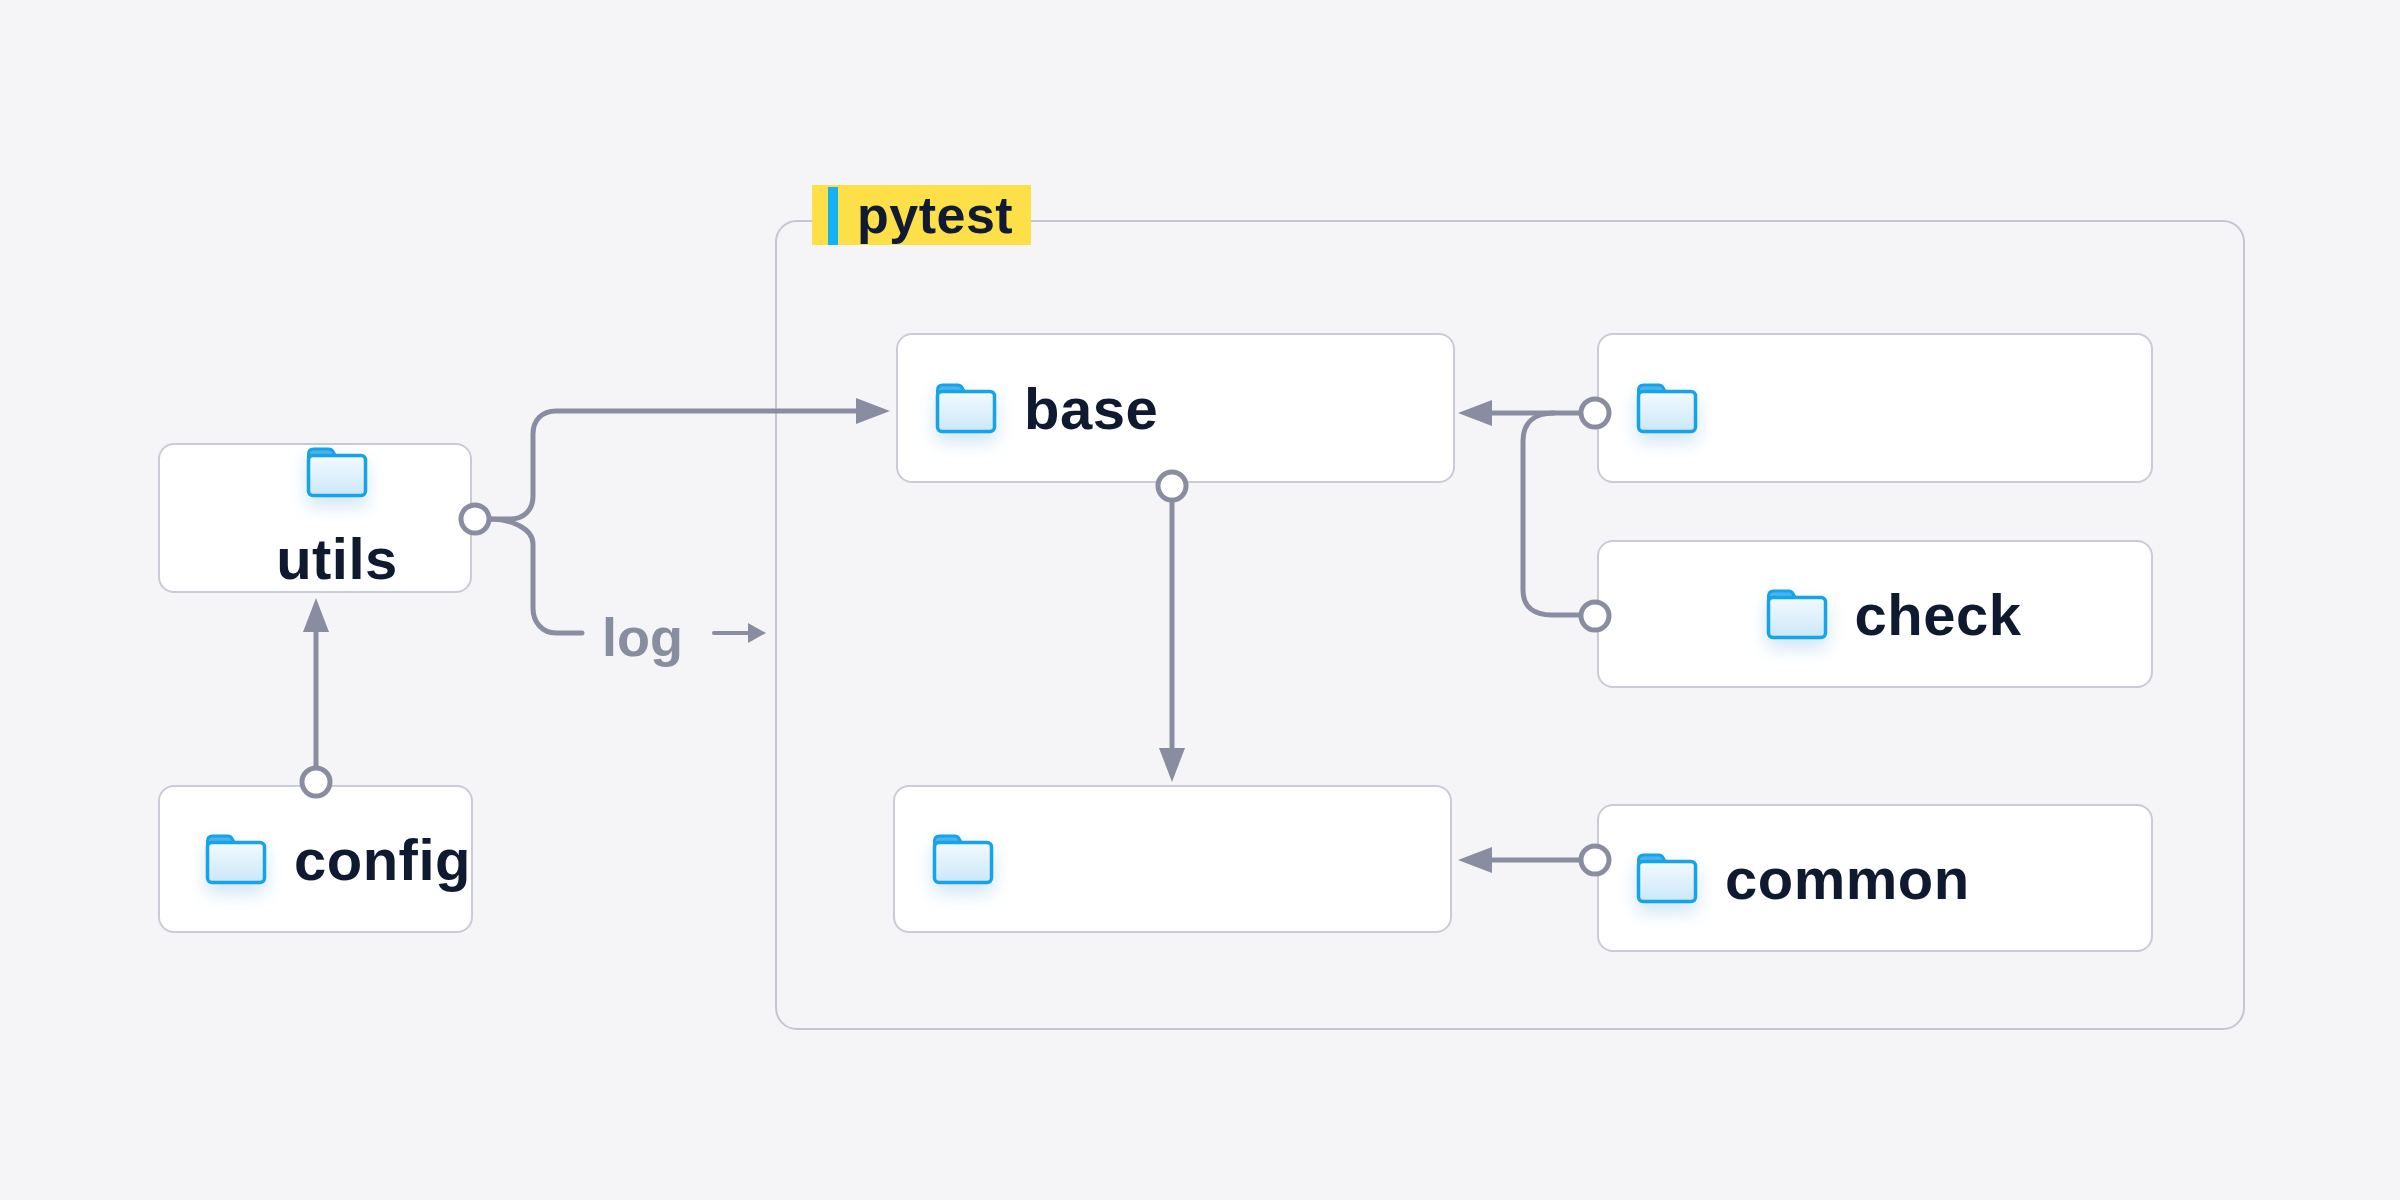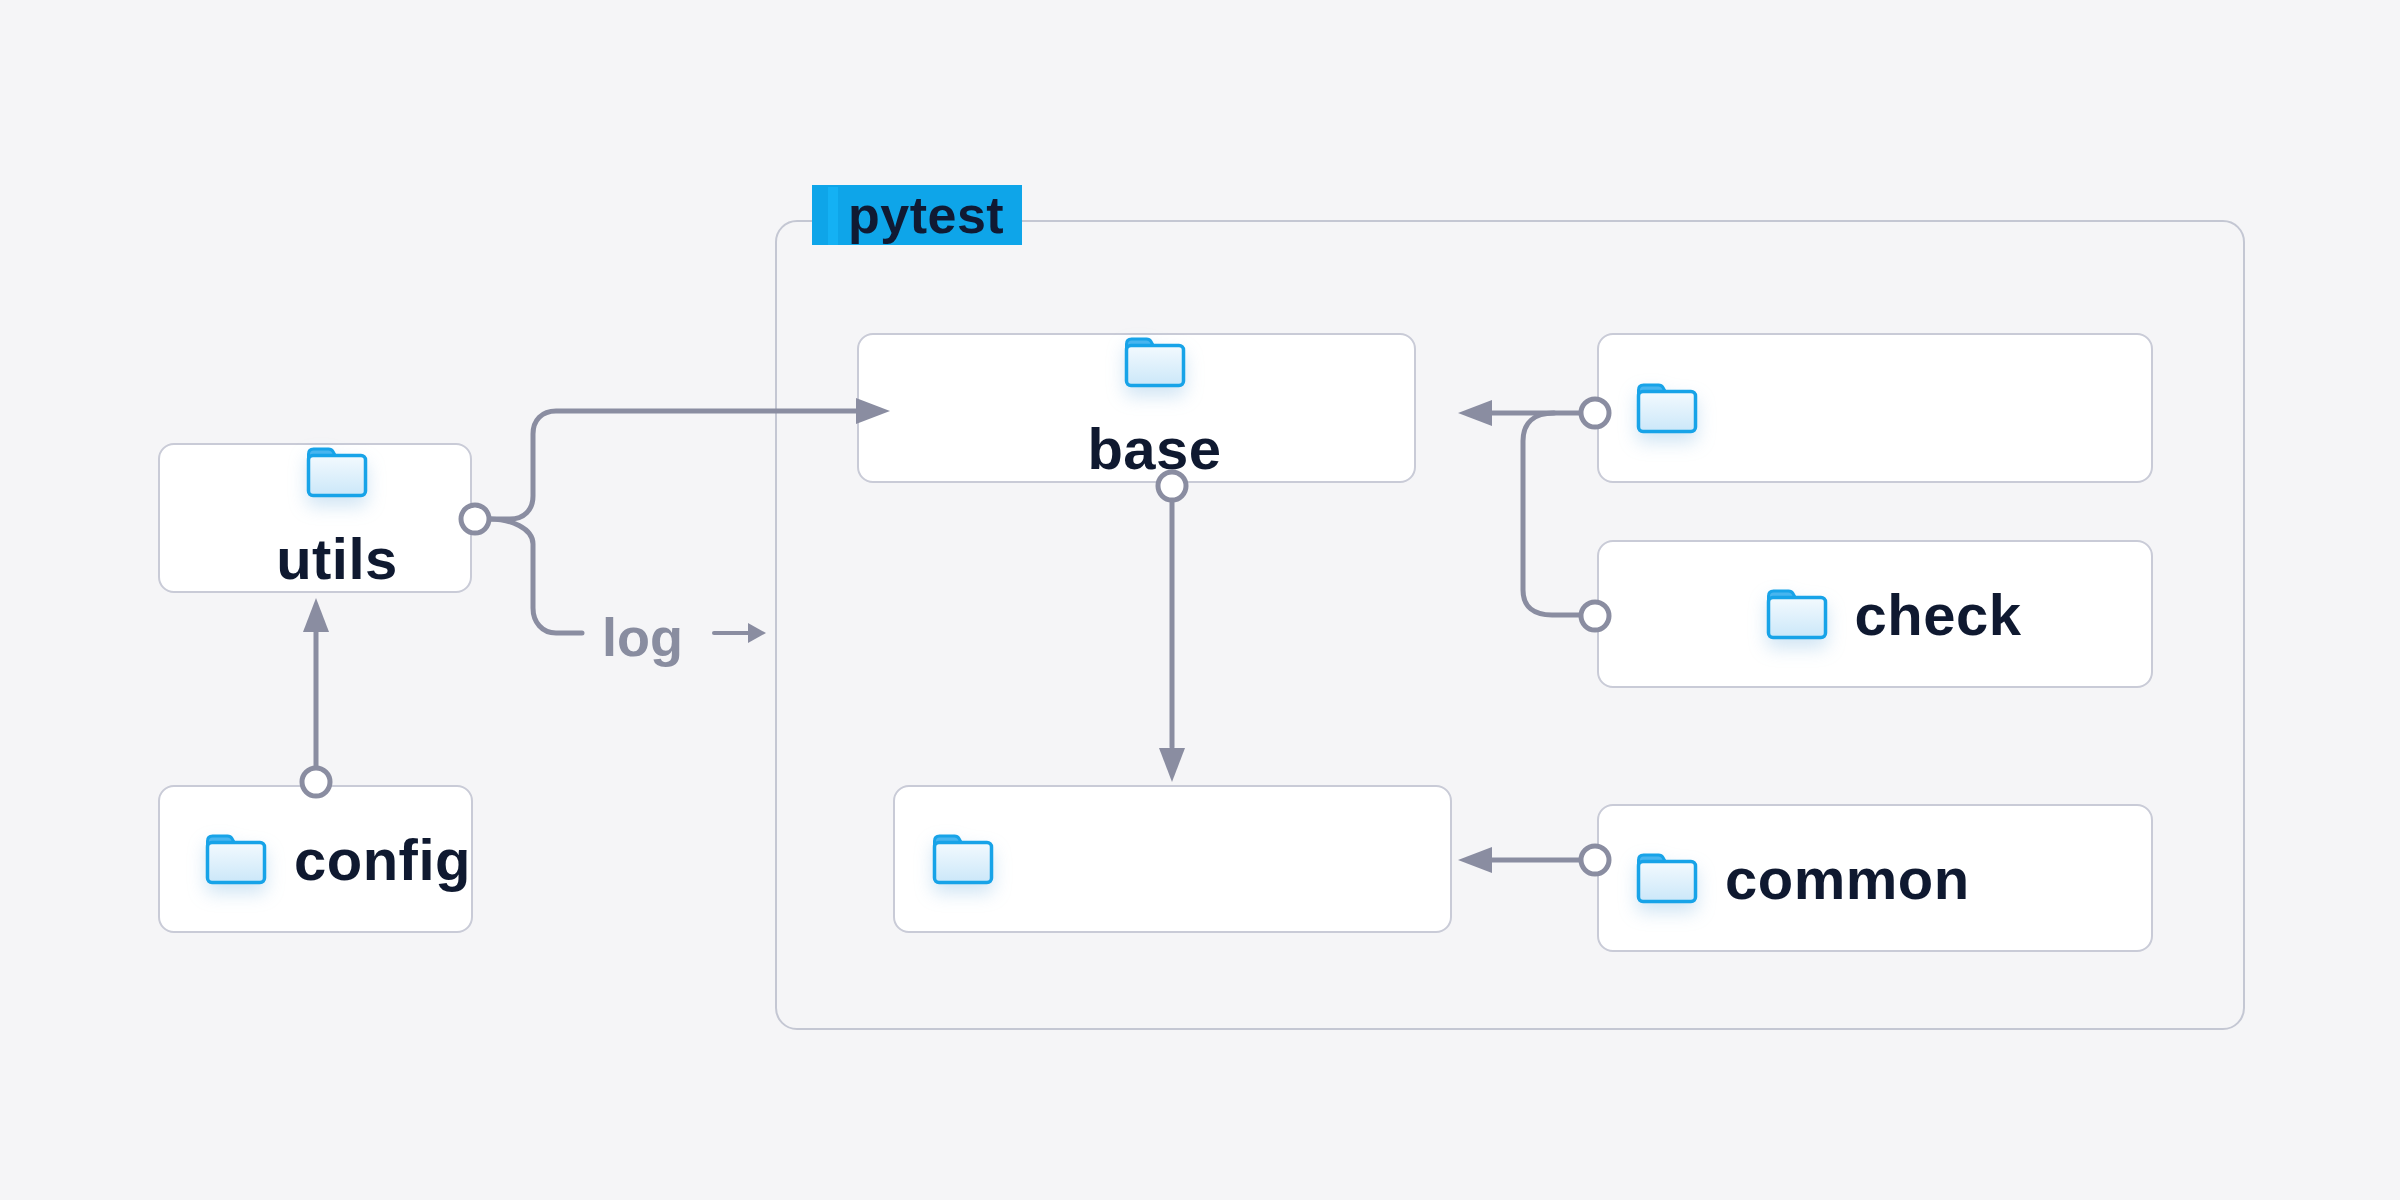--- a/index.html
+++ b/index.html
@@ -12,22 +12,22 @@
   .canvas{position:relative;width:2400px;height:1200px;}
 
   
   .group-box{
     position:absolute;left:775px;top:220px;width:1470px;height:810px;
     border:2px solid #c4c7d3;border-radius:22px;
     background:transparent;box-sizing:border-box;z-index:1;
   }
   .group-label{
     position:absolute;left:812px;top:185px;height:60px;z-index:3;
-    display:flex;align-items:flex-end;gap:10px;
-    background:#0ea5e9;padding:0 18px 0 16px;
+    display:flex;align-items:flex-end;gap:19px;
+    background:#fde047;padding:0 18px 0 16px;
   }
   .accent-bar{width:10px;height:58px;background:#14b1f4;display:inline-block;}
   .group-label-text{
     font-size:52px;font-weight:700;color:#101a33;letter-spacing:0.5px;line-height:60px;
   }
 
   
   .node{
     position:absolute;background:#ffffff;
     border:2px solid #c9cbd7;border-radius:16px;box-sizing:border-box;
@@ -38,21 +38,21 @@
   .node-label{
     font-size:58px;font-weight:700;color:#0f1930;letter-spacing:0.5px;
     white-space:nowrap;
   }
   .folder{width:64px;height:54px;flex:0 0 auto;display:inline-block;
     filter:drop-shadow(0 9px 9px rgba(90,160,215,0.28));
   }
 
   #node-utils    {left:158px;top:443px;width:314px;height:150px;flex-direction:column;}
   #node-config   {left:158px;top:785px;width:315px;height:148px;}
-  #node-base     {left:857px;top:333px;width:559px;height:150px;flex-direction:column;}
+  #node-base     {left:896px;top:333px;width:559px;height:150px;}
   #node-testcases{left:893px;top:785px;width:559px;height:148px;}
   #node-pymilvus {left:1597px;top:333px;width:556px;height:150px;}
   #node-check    {left:1597px;top:540px;width:556px;height:148px;justify-content:center;}
   #node-common   {left:1597px;top:785px;width:556px;height:148px;margin-top:19px;}
 
   
   .wires{
     position:absolute;left:0;top:0;width:2400px;height:1200px;
     z-index:4;pointer-events:none;
   }

